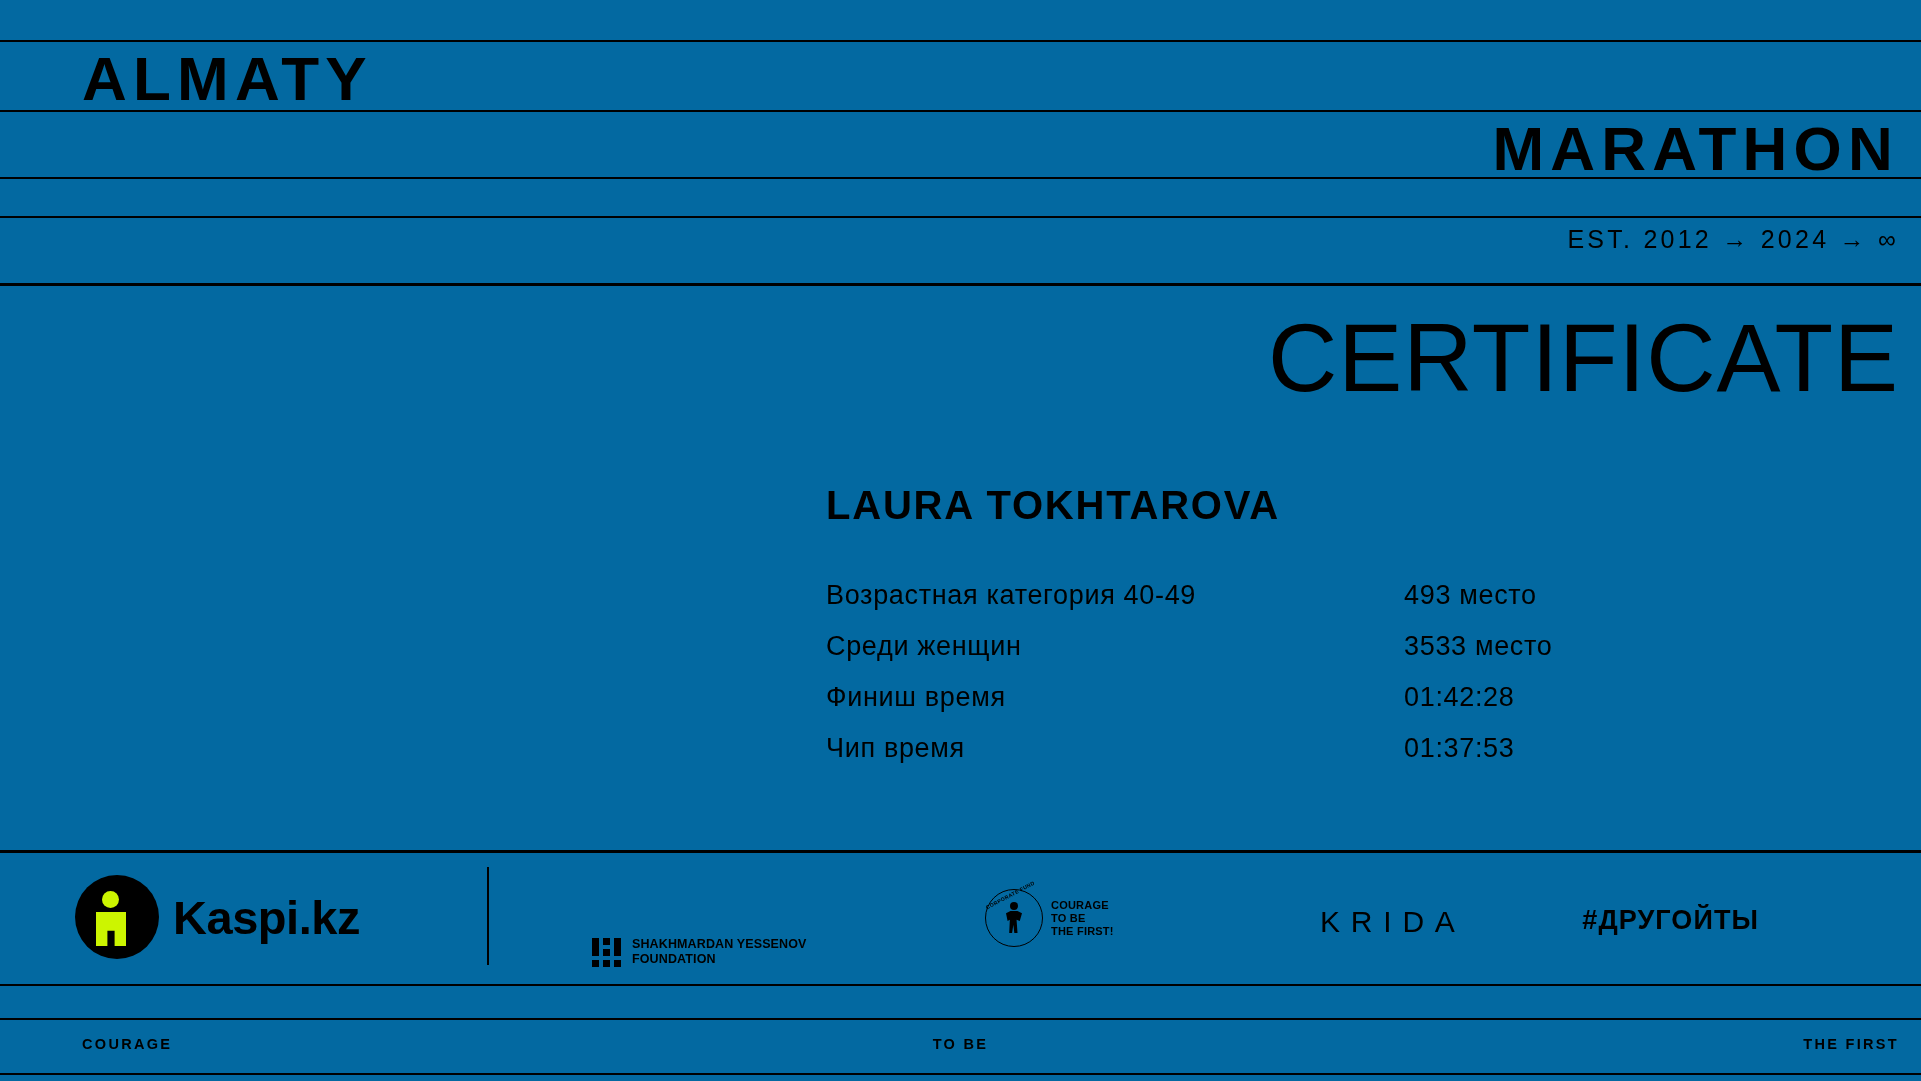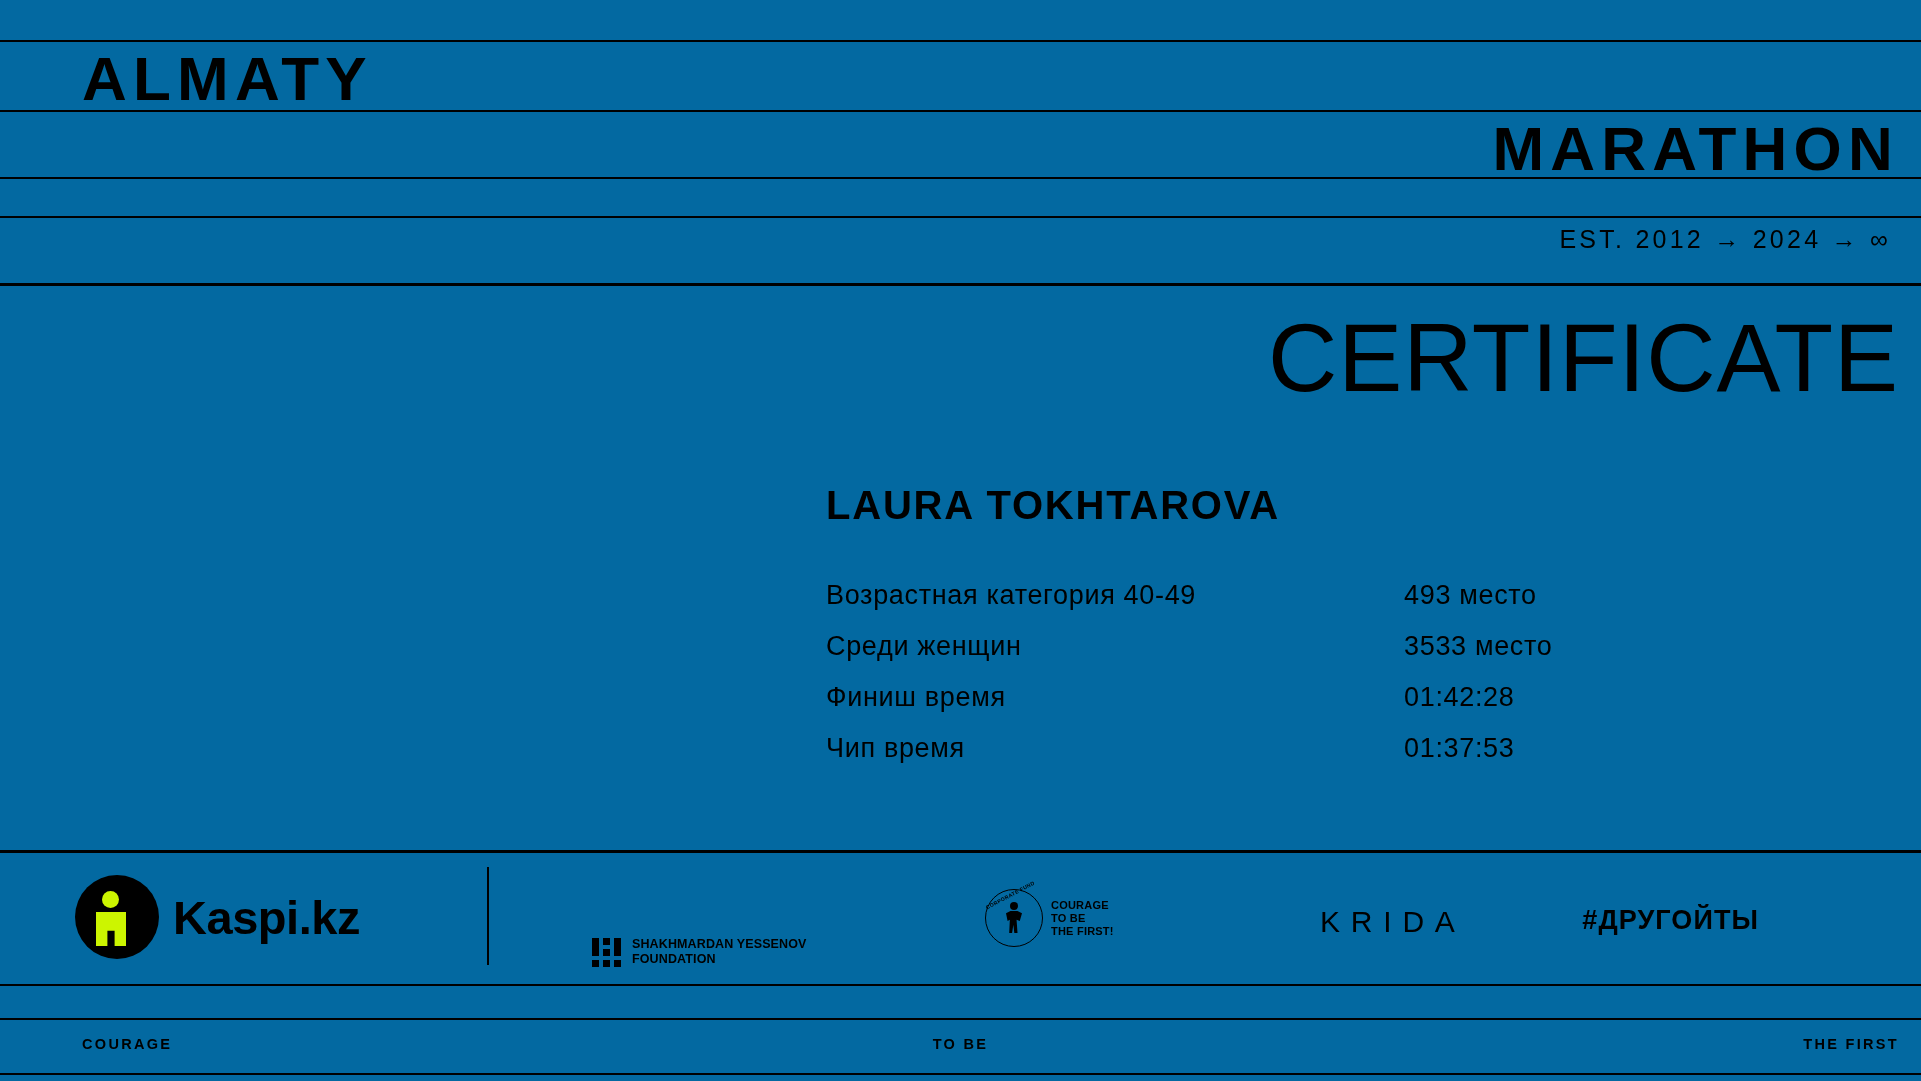--- a/index.html
+++ b/index.html
@@ -52,21 +52,21 @@
     line-height: 62px;
   }
   .wordmark.marathon {
     right: 22px;
     top: 118px;
     font-size: 62px;
     line-height: 62px;
   }
   .est-line {
     position: absolute;
-    right: 30px;
+    right: 22px;
     top: 225px;
     font-size: 25px;
     letter-spacing: 0.13em;
     font-weight: 500;
     white-space: nowrap;
   }
 
   
   .cert-title {
     position: absolute;

